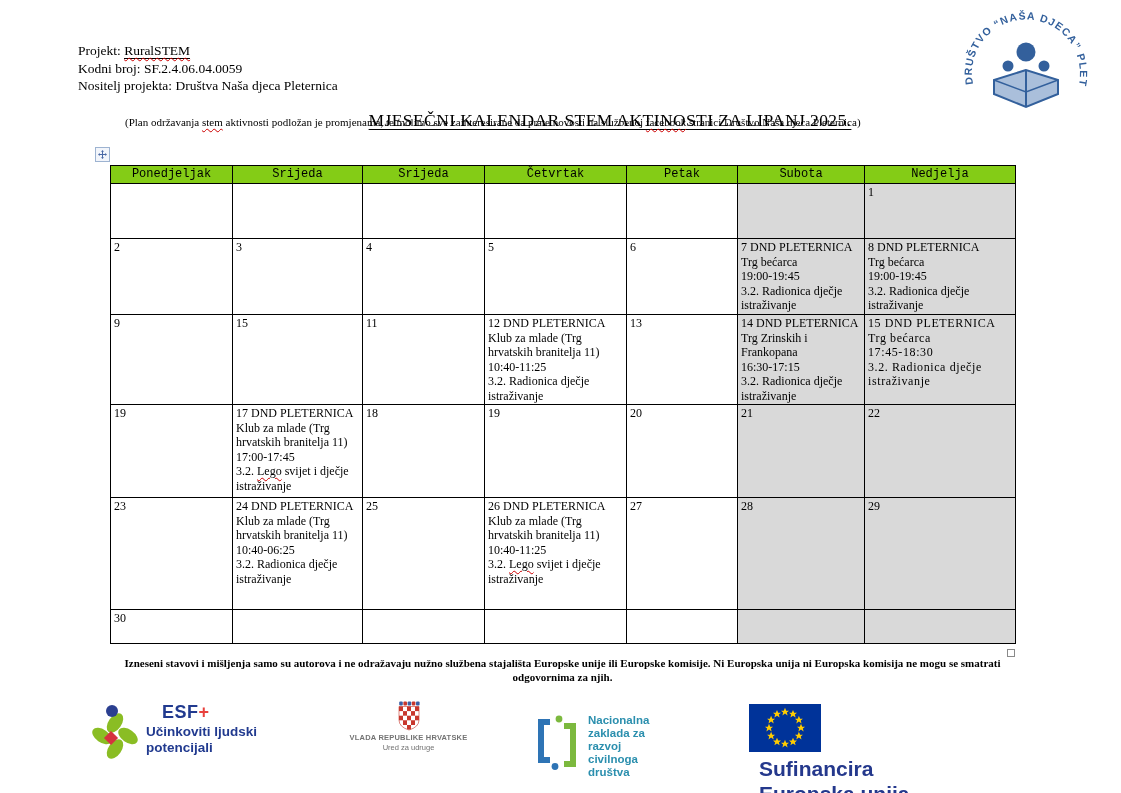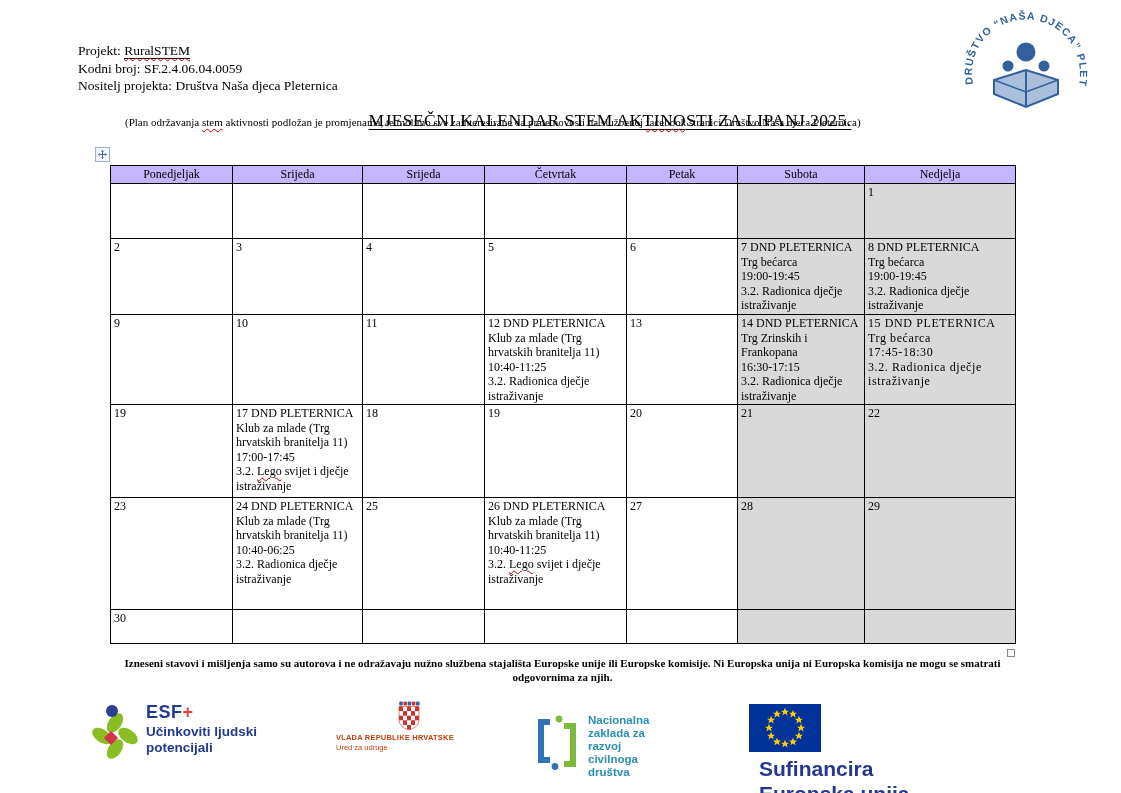--- a/index.html
+++ b/index.html
@@ -19,36 +19,36 @@
 
   
   .doc-title { position:absolute; left:150px; width:920px; top:110px; text-align:center; font-size:17.5px; font-weight:normal; letter-spacing:0.4px; }
   .doc-title span { text-decoration:underline; text-underline-offset:3px; }
   .doc-subtitle { position:absolute; left:125px; width:880px; top:116px; text-align:left; font-size:11px; line-height:13px; }
 
   
   .move-handle { position:absolute; left:95px; top:147px; width:13px; height:13px; border:1px solid #9db3d1; background:#f2f5fb; display:flex; align-items:center; justify-content:center; }
   .cal-table { position:absolute; left:110px; top:165px; width:905px; border-collapse:collapse; table-layout:fixed; font-size:12px; }
   .cal-table th, .cal-table td { border:1px solid #000; padding:1px 3px 1px 3px; vertical-align:top; overflow:hidden; }
-  .cal-table th { background:#c4b5fd; font-weight:normal; font-size:12px; height:15px; text-align:center; }
+  .cal-table th { background:#84cc16; font-weight:normal; font-size:12px; height:15px; text-align:center;font-family:Liberation Mono, monospace; }
   .cal-table td { white-space:pre-line; line-height:14.5px; text-align:left; }
   .wknd { background:#d9d9d9; }
   .resize-handle { position:absolute; left:1007px; top:649px; width:6px; height:6px; border:1px solid #8a8a8a; background:#fff; }
 
   
   .disclaimer { position:absolute; left:110px; width:905px; top:656px; text-align:center; font-size:11px; font-weight:600; line-height:14px; }
 
   .logos { position:absolute; left:0; top:698px; width:1121px; height:80px; font-family:"Liberation Sans", sans-serif; }
   .logo-esf { position:absolute; left:90px; top:4px; display:flex; }
   .logo-esf .txt { margin-left:6px; color:#213a8f; }
-  .logo-esf .esf-word { font-size:18px; font-weight:bold; letter-spacing:0.5px; }
+  .logo-esf .esf-word { font-size:18px; font-weight:bold; letter-spacing:0.5px;margin-left:16px; }
   .logo-esf .esf-plus { color:#e8413d; }
   .logo-esf .esf-sub { font-size:13.5px; font-weight:bold; line-height:16px; margin-top:1px; white-space:pre-line; }
 
-  .logo-vlada { position:absolute; left:336px; top:3px; width:145px; color:#c2410c; }
+  .logo-vlada { position:absolute; left:336px; top:3px; width:145px; text-align:center; color:#737373; }
   .logo-vlada .t1 { font-size:7.5px; font-weight:bold; margin-top:2px; letter-spacing:0.2px; }
   .logo-vlada .t2 { font-size:7.5px; margin-top:1px; }
 
   .logo-zaklada { position:absolute; left:536px; top:16px; display:flex; }
   .logo-zaklada .txt { margin-left:8px; color:#2b8fae; font-size:11.5px; font-weight:bold; line-height:13px; white-space:pre-line; }
 
   .logo-eu { position:absolute; left:747px; top:4px; display:flex; align-items:flex-start;flex-direction:column; }
   .logo-eu .txt { margin-left:12px; color:#24388c; font-size:21px; font-weight:bold; line-height:25px; white-space:pre-line; margin-top:2px; }
 </style>
 </head>
@@ -128,21 +128,21 @@
 Trg bećarca
 19:00-19:45
 3.2.  Radionica dječje istraživanje</td>
     <td class="wknd">8  DND PLETERNICA
 Trg bećarca
 19:00-19:45
 3.2. Radionica dječje istraživanje</td>
   </tr>
   <tr style="height:83px">
     <td>9</td>
-    <td>10</td>
+    <td>15</td>
     <td>11</td>
     <td>12 DND PLETERNICA
 Klub za mlade (Trg hrvatskih branitelja 11)
 10:40-11:25
 3.2. Radionica dječje istraživanje</td>
     <td>13</td>
     <td class="wknd">14 DND PLETERNICA
 Trg Zrinskih i Frankopana
 16:30-17:15
 3.2.  Radionica dječje istraživanje</td>

